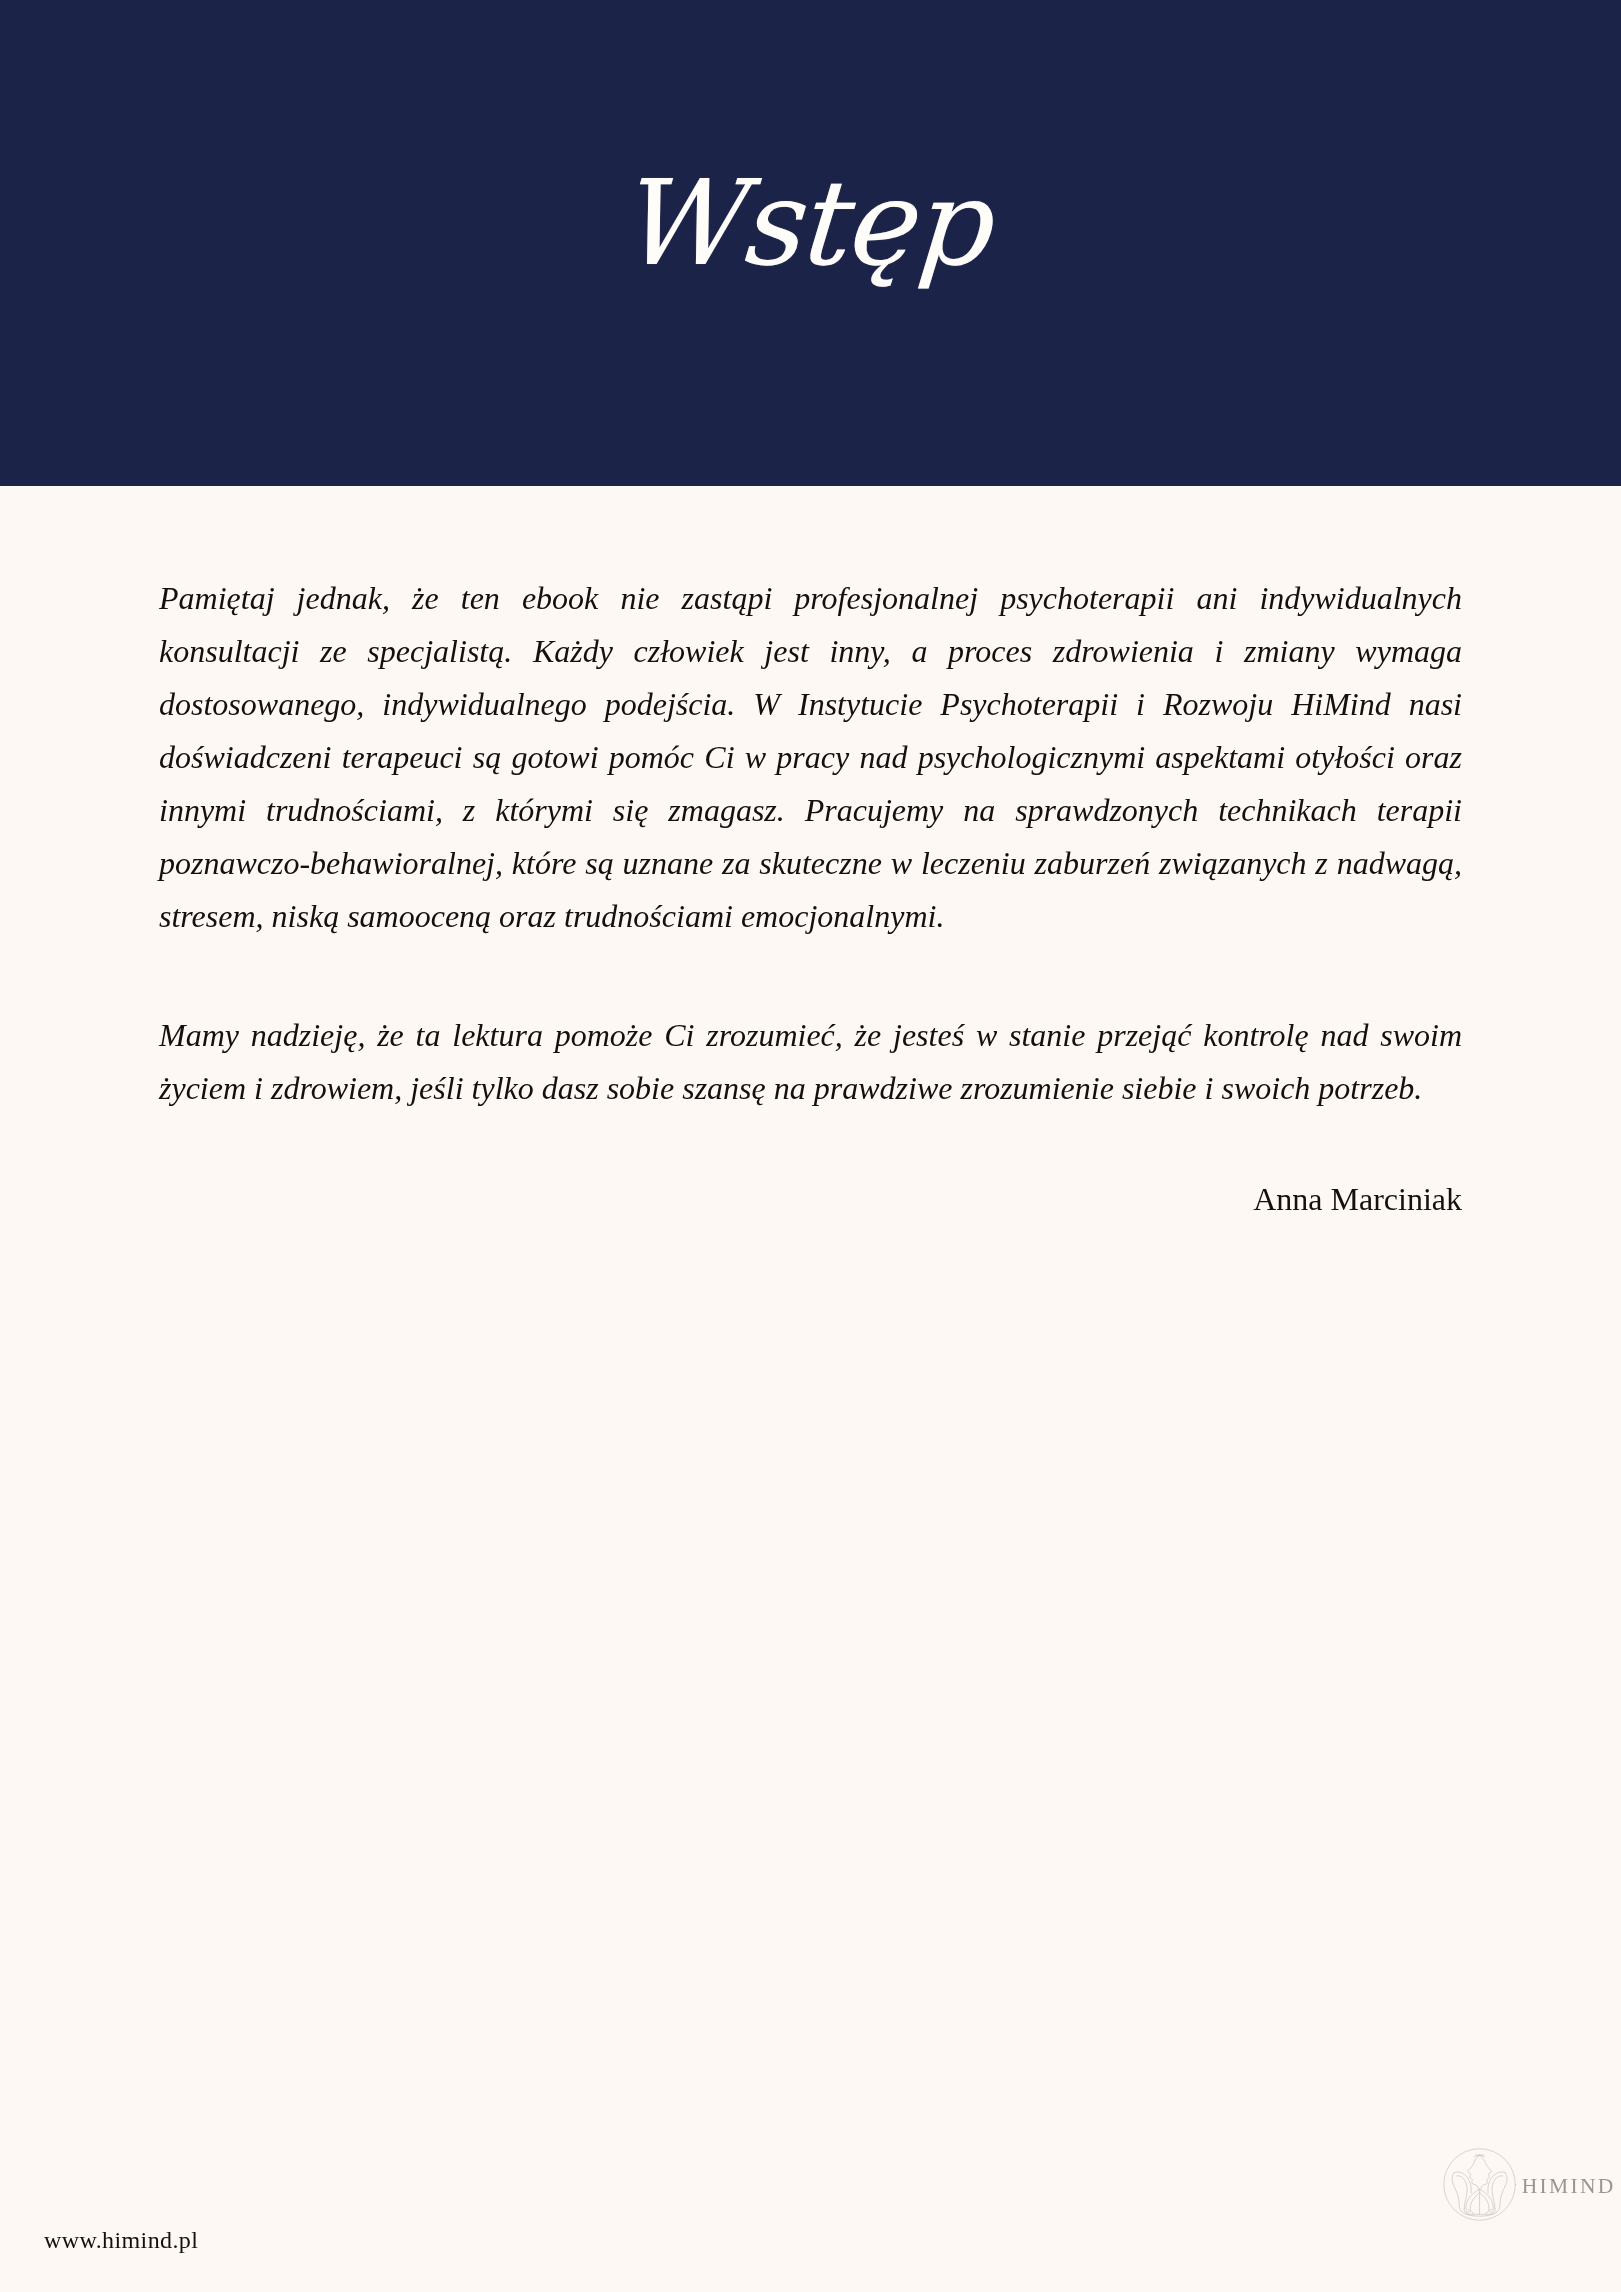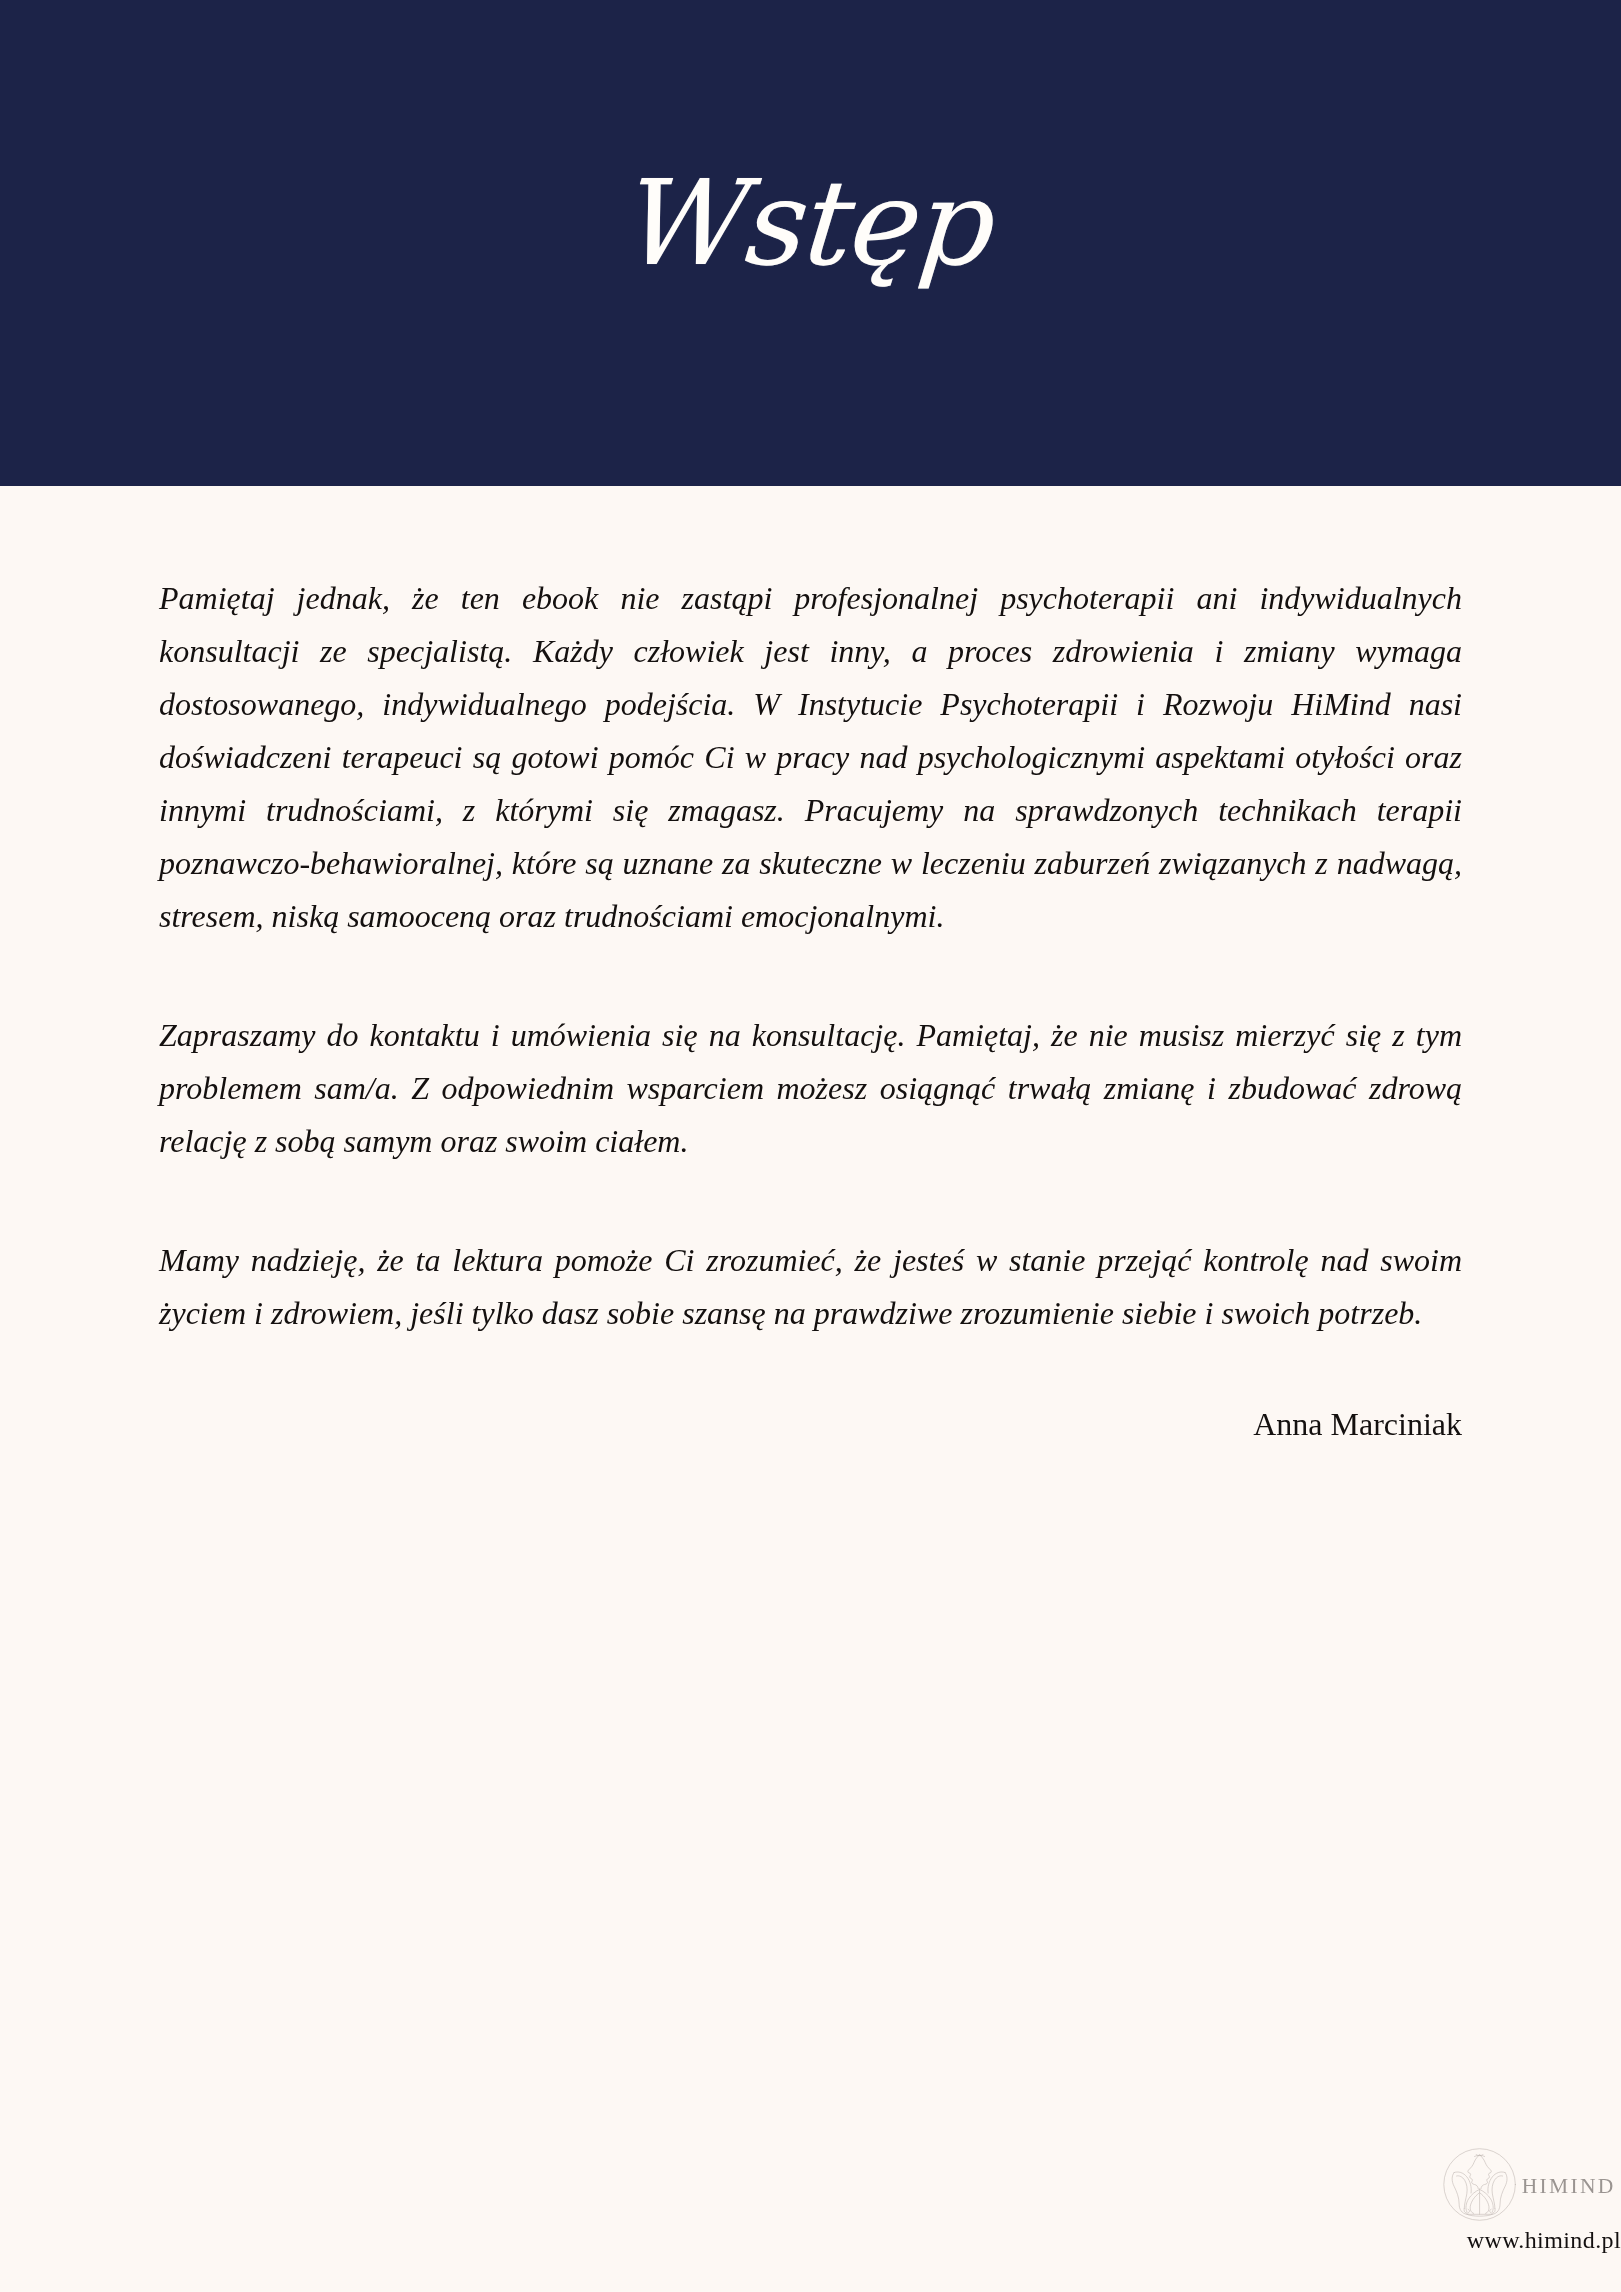--- a/index.html
+++ b/index.html
@@ -93,24 +93,25 @@
     bottom: 0;
     width: 100%;
     height: 233px;
   }
 
   .footer-url {
     position: absolute;
     left: 0;
     right: 0;
     bottom: 39px;
-    text-align: right;
+    text-align: left;
     font-size: 24px;
     letter-spacing: 0.4px;
     color: #141010;
+    padding-left: 44px;
   }
 
   .logo-block {
     position: absolute;
     right: 5.4px;
     bottom: 9px;
     width: 179px;
     height: 199px;
     display: flex;
     align-items: center;
@@ -138,21 +139,20 @@
 <div class="page">
 
   <header class="header-band">
     <h1 class="header-title">Wstęp</h1>
   </header>
 
   <main class="content">
 
     <section class="body-copy">
       <p class="para">Pamiętaj jednak, że ten ebook nie zastąpi profesjonalnej psychoterapii ani indywidualnych konsultacji ze specjalistą. Każdy człowiek jest inny, a proces zdrowienia i zmiany wymaga dostosowanego, indywidualnego podejścia. W Instytucie Psychoterapii i Rozwoju HiMind nasi doświadczeni terapeuci są gotowi pomóc Ci w pracy nad psychologicznymi aspektami otyłości oraz innymi trudnościami, z którymi się zmagasz. Pracujemy na sprawdzonych technikach terapii poznawczo-behawioralnej, które są uznane za skuteczne w leczeniu zaburzeń związanych z nadwagą, stresem, niską samooceną oraz trudnościami emocjonalnymi.</p>
-      <p class="para">Zapraszamy do kontaktu i umówienia się na konsultację. Pamiętaj, że nie musisz mierzyć się z tym problemem sam/a. Z odpowiednim wsparciem możesz osiągnąć trwałą zmianę i zbudować zdrową relację z sobą samym oraz swoim ciałem.</p>
       <p class="para">Mamy nadzieję, że ta lektura pomoże Ci zrozumieć, że jesteś w stanie przejąć kontrolę nad swoim życiem i zdrowiem, jeśli tylko dasz sobie szansę na prawdziwe zrozumienie siebie i swoich potrzeb.</p>
     </section>
 
     <section class="signature">
       <span class="sig-line">Anna Marciniak</span>
     </section>
 
   </main>
 
   <footer class="footer">

